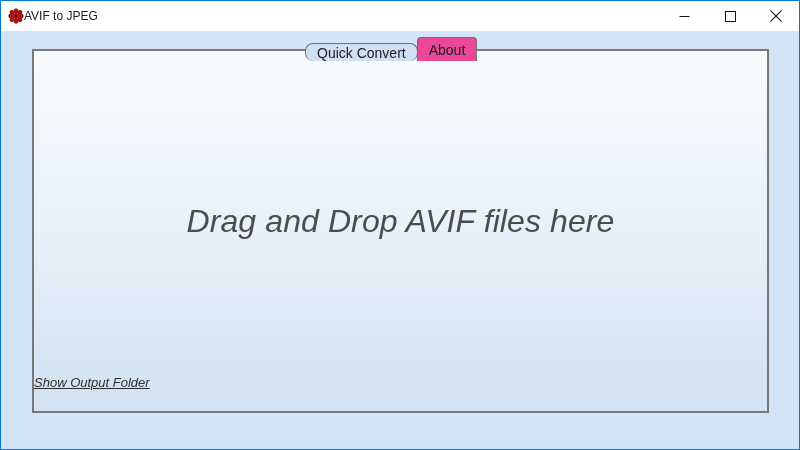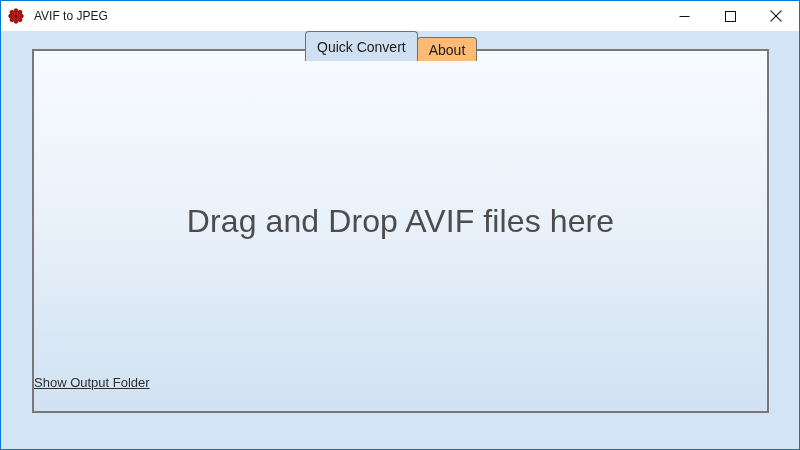--- a/index.html
+++ b/index.html
@@ -33,21 +33,21 @@
     flex: 0 0 30px;
     background: #ffffff;
     display: flex;
     align-items: center;
     position: relative;
   }
   .title-left {
     display: flex;
     align-items: center;
     padding-left: 7px;
-    gap: 10px;
+    gap: 0;
   }
   .app-icon {
     width: 16px;
     height: 16px;
     position: relative;
     flex: 0 0 16px;
   }
   .app-icon svg { display:block; }
   .title-text {
     font-size: 12px;
@@ -95,42 +95,44 @@
     border: 1px solid #707070;
     border-bottom: none;
     border-radius: 4px 4px 0 0;
     display: flex;
     align-items: center;
     justify-content: center;
     padding: 0 11px;
     font-size: 14px;
     color: #1b1b1b;
     line-height: 22px;
-    background: #fdba74;
+    background: #ec4899;
     position: relative;
   }
   .tab.selected {
     background: #cfe0f2;
-    height: 30px;
+    height: 18px;
+    border-radius: 8px;
   }
   .tab + .tab {
     margin-left: -1px;
   }
 
   
   .panel {
     position: absolute;
     left: 31px;
     top: 18px;
     width: 737px;
     height: 364px;
     box-sizing: border-box;
     border: 2px solid #787878;
     background: linear-gradient(to bottom, #f8fbfe 0%, #f2f7fc 22%, #e6eff9 55%, #d9e7f5 80%, #d2e2f2 100%);
     z-index: 2;
+    font-style: italic;
   }
 
   .drop-label {
     position: absolute;
     left: 0;
     right: 0;
     top: 152px;
     text-align: center;
     font-size: 32px;
     color: #4c4c4c;

